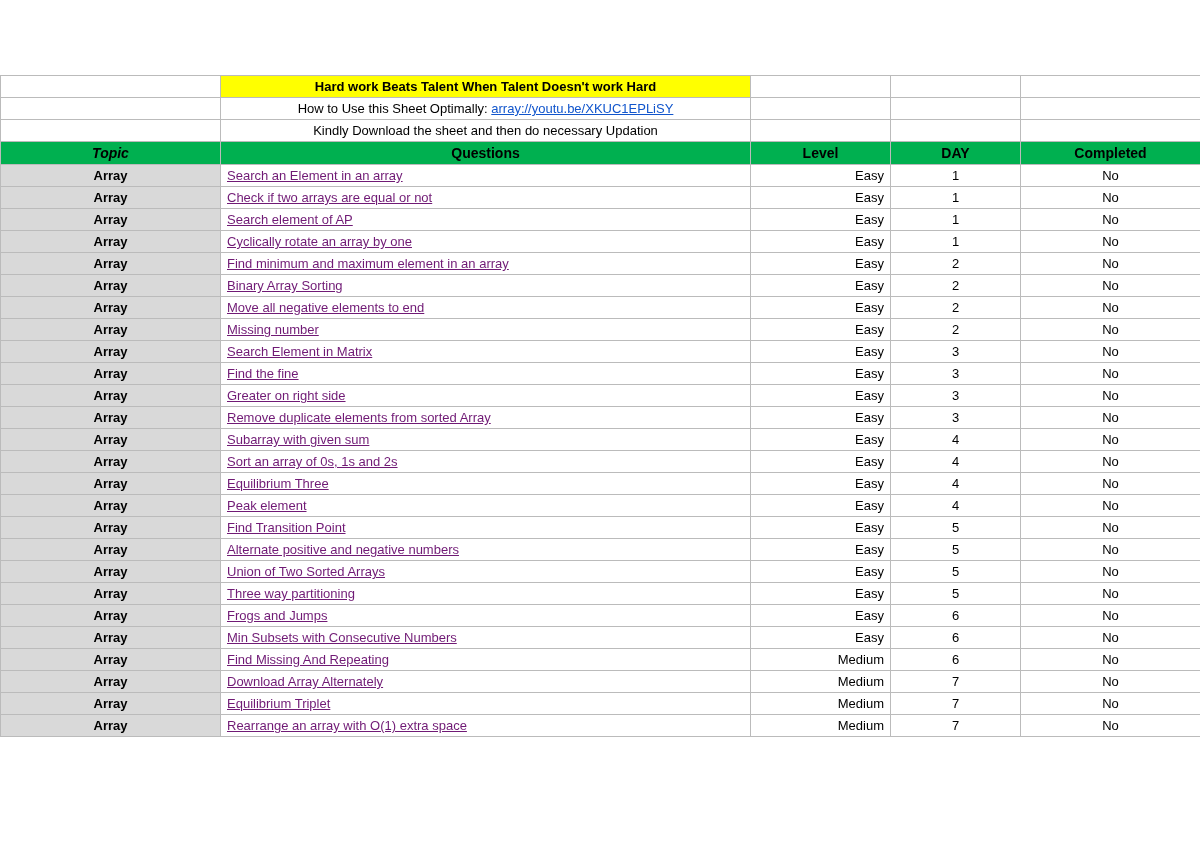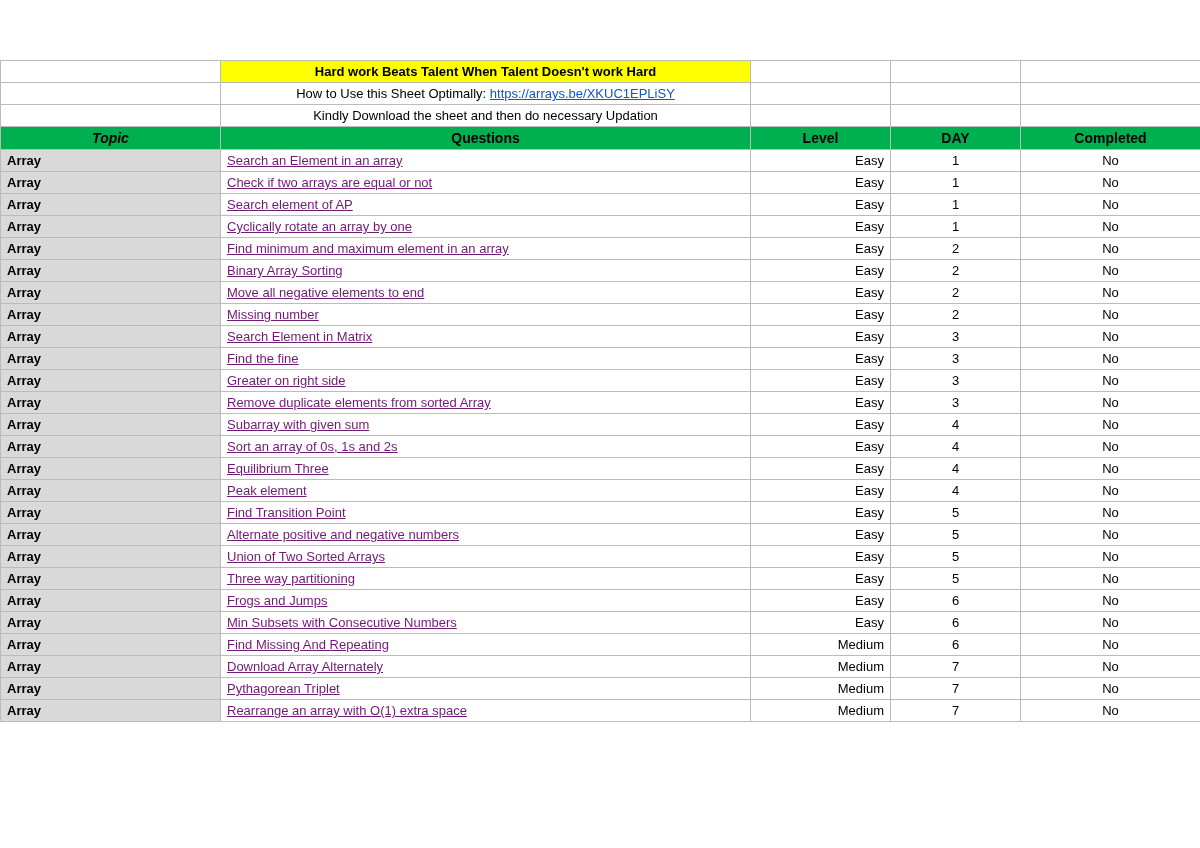--- a/index.html
+++ b/index.html
@@ -10,20 +10,21 @@
     body {
       font-family: Arial, sans-serif;
       font-size: 13px;
       background: #fff;
       width: 1200px;
       min-height: 848px;
     }
     .spreadsheet-container {
       width: 100%;
       padding: 60px 0 8px 0;
+      margin-top: 15px;
     }
     table {
       width: 100%;
       border-collapse: collapse;
       table-layout: fixed;
     }
     col.col-topic { width: 220px; }
     col.col-question { width: 530px; }
     col.col-level { width: 140px; }
     col.col-day { width: 130px; }
@@ -69,21 +70,21 @@
     }
     .data-row:nth-child(odd) td.topic-cell {
       background-color: #d9d9d9;
     }
     .data-row:nth-child(even) td.topic-cell {
       background-color: #d9d9d9;
     }
     .topic-cell {
       font-weight: bold;
       color: #000;
-      text-align: left;
+      text-align: center;
     }
     .question-cell a {
       color: #701a75;
       text-decoration: underline;
       font-size: 13px;
     }
     .level-cell, .day-cell, .completed-cell {
       text-align: center;
       color: #000;
     }
@@ -127,21 +128,21 @@
         <td class="empty-cell"></td>
         <td class="banner-yellow">Hard work Beats Talent When Talent Doesn't work Hard</td>
         <td class="empty-cell"></td>
         <td class="empty-cell"></td>
         <td class="empty-cell"></td>
       </tr>
 
       <tr class="banner-row">
         <td class="empty-cell"></td>
         <td class="banner-white">
-          <span>How to Use this Sheet Optimally: </span><a href="#">https://arrays.be/XKUC1EPLiSY</a>
+          <span>How to Use this Sheet Optimally: </span><a href="#">array://youtu.be/XKUC1EPLiSY</a>
         </td>
         <td class="empty-cell"></td>
         <td class="empty-cell"></td>
         <td class="empty-cell"></td>
       </tr>
 
       <tr class="banner-row">
         <td class="empty-cell"></td>
         <td class="banner-white">Kindly Download the sheet and then do necessary Updation</td>
         <td class="empty-cell"></td>
@@ -321,21 +322,21 @@
         </tr>
         <tr class="data-row">
           <td class="topic-cell">Array</td>
           <td class="question-cell"><a href="#">Download Array Alternately</a></td>
           <td class="level-cell">Medium</td>
           <td class="day-cell">7</td>
           <td class="completed-cell">No</td>
         </tr>
         <tr class="data-row">
           <td class="topic-cell">Array</td>
-          <td class="question-cell"><a href="#">Pythagorean Triplet</a></td>
+          <td class="question-cell"><a href="#">Equilibrium Triplet</a></td>
           <td class="level-cell">Medium</td>
           <td class="day-cell">7</td>
           <td class="completed-cell">No</td>
         </tr>
         <tr class="data-row">
           <td class="topic-cell">Array</td>
           <td class="question-cell"><a href="#">Rearrange an array with O(1) extra space</a></td>
           <td class="level-cell">Medium</td>
           <td class="day-cell">7</td>
           <td class="completed-cell">No</td>

